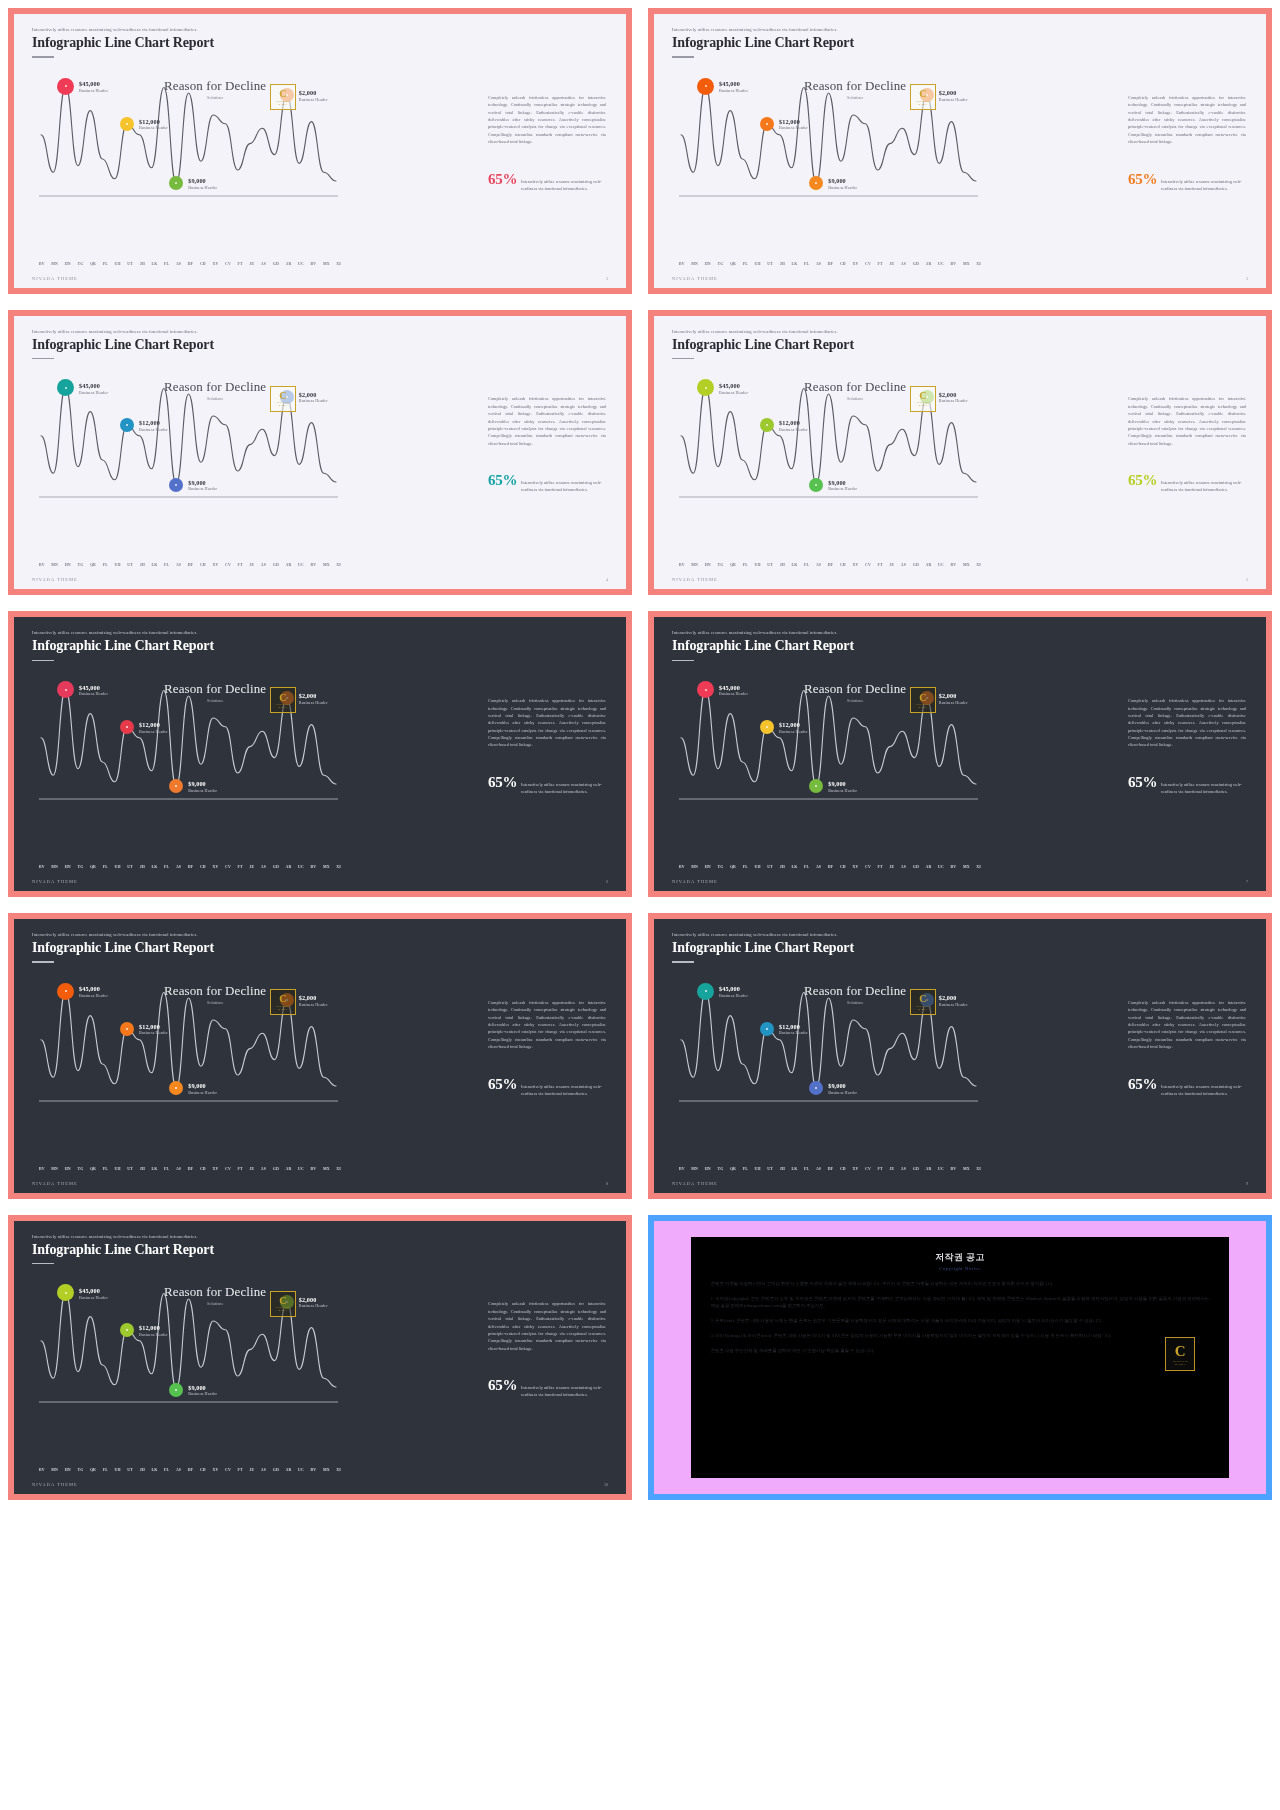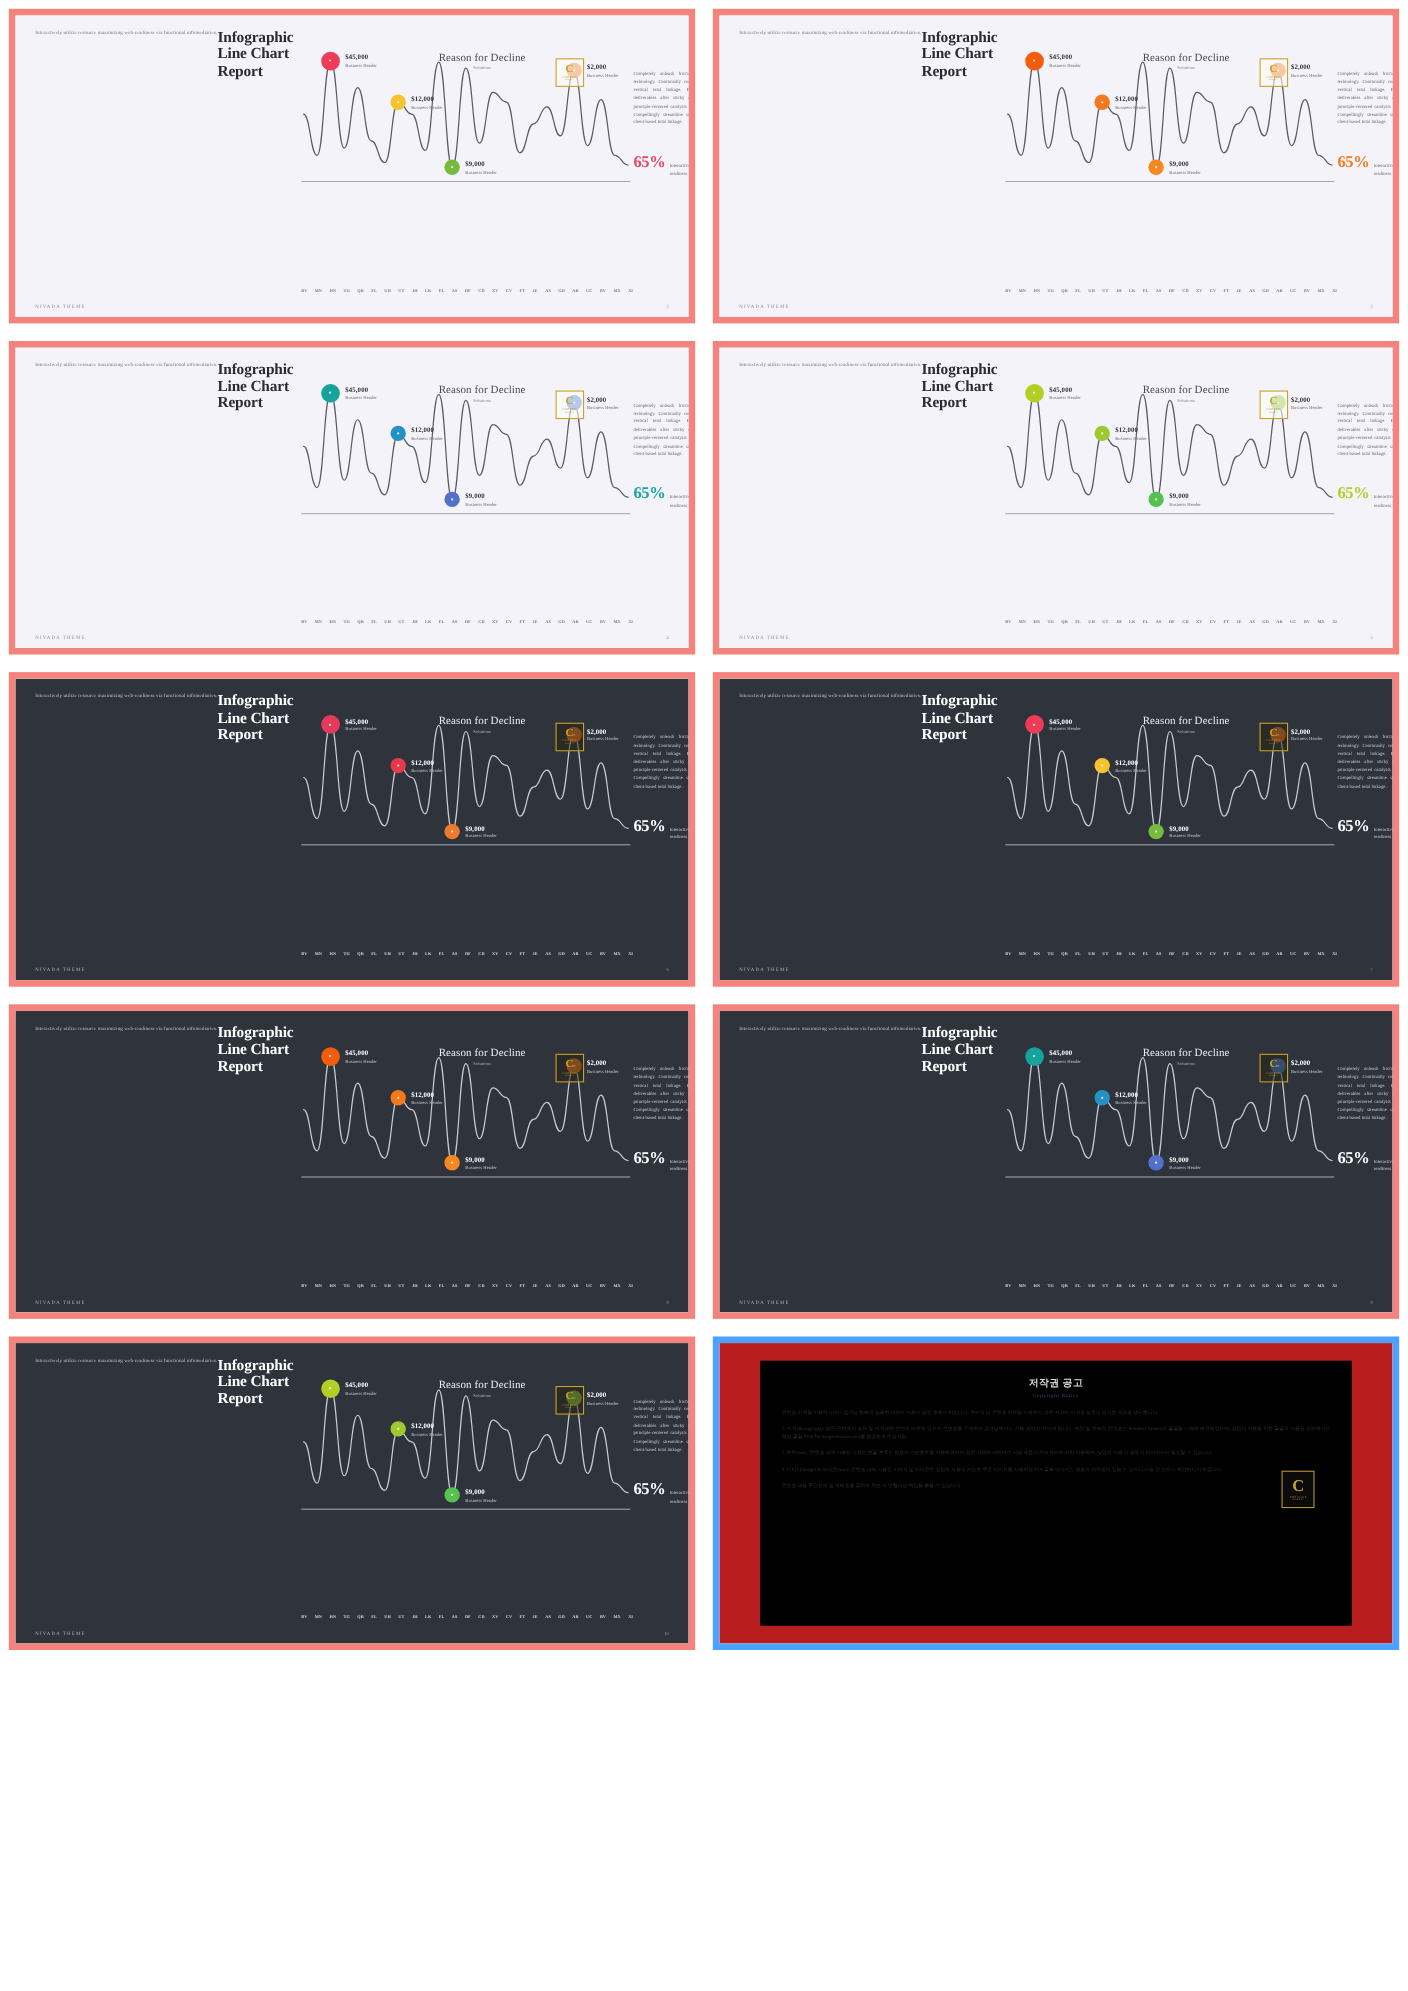--- a/index.html
+++ b/index.html
@@ -26,21 +26,21 @@
     position: relative;
     width: 100%; height: 100%;
     border: 6px solid #f4827d;
     overflow: hidden;
   }
   .frame.blue { border-color: #4da2ff; }
 
   .slide {
     position: absolute; inset: 0;
     padding: 13px 18px 8px 18px;
-    display: flex; flex-direction: row;
+    display: flex; flex-direction: column;
   }
   .slide.light { background: #f4f3fa; }
   .slide.dark  { background: #2e333c; }
 
   .eyebrow {
     font-size: 4.6px;
     letter-spacing: .1px;
     color: #6e6e7a;
     margin-bottom: 3px;
     white-space: nowrap;
@@ -119,21 +119,21 @@
     letter-spacing: .05px;
   }
   .slide.dark .callout .amt { color: #ffffff; }
   .slide.dark .callout .sub { color: #c4c7ce; }
 
   .reason {
     position: absolute;
     text-align: center;
     white-space: nowrap;
   }
-  .reason .r1 { font-size: 10px; color: #4a4a55; letter-spacing: .1px; }
+  .reason .r1 { font-size: 13px; color: #4a4a55; letter-spacing: .1px; }
   .reason .r2 { font-size: 4px; color: #82828e; letter-spacing: .1px; margin-top: 1px;}
   .slide.dark .reason .r1 { color: #eceef2; }
   .slide.dark .reason .r2 { color: #b5b8c0; }
 
   
   .wm {
     position: absolute;
     width: 26px; height: 26px;
     border: .8px solid #c9a227;
     background: rgba(250,250,245,.62);
@@ -200,21 +200,21 @@
     letter-spacing: 1.1px;
     color: #8c8c99;
   }
   .slide.dark .brand { color: #aeb2ba; }
   .pageno { font-size: 4px; color: #9a9aa6; }
   .slide.dark .pageno { color: #9aa0a8; }
 
   
   .copy-outer {
     position: absolute; inset: 0;
-    background: #b91c1c;
+    background: #f0abfc;
     display: flex; align-items: center; justify-content: center;
   }
   .copy-inner {
     width: 88%; height: 88%;
     background: #000000;
     padding: 14px 20px;
     overflow: hidden;
     position: relative;
   }
   .copy-title {

